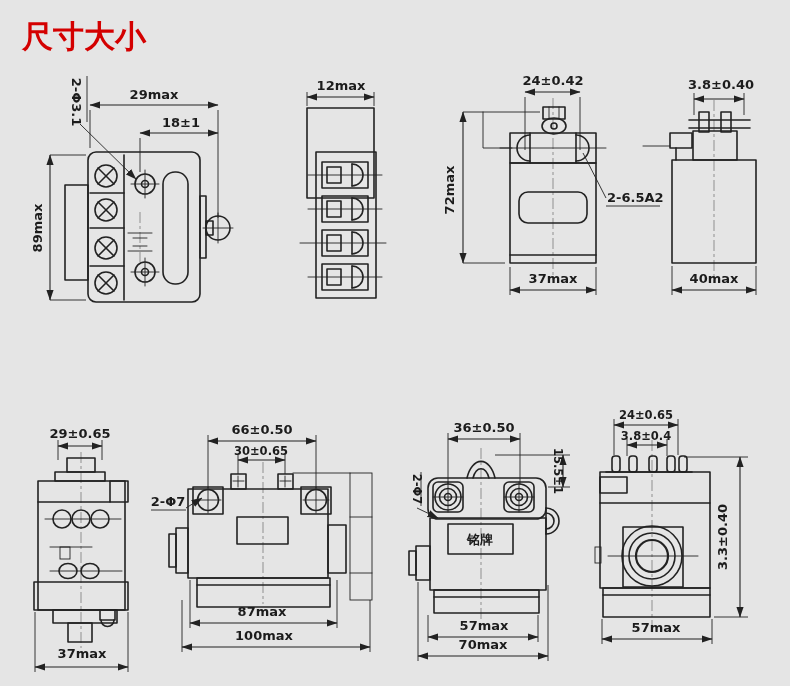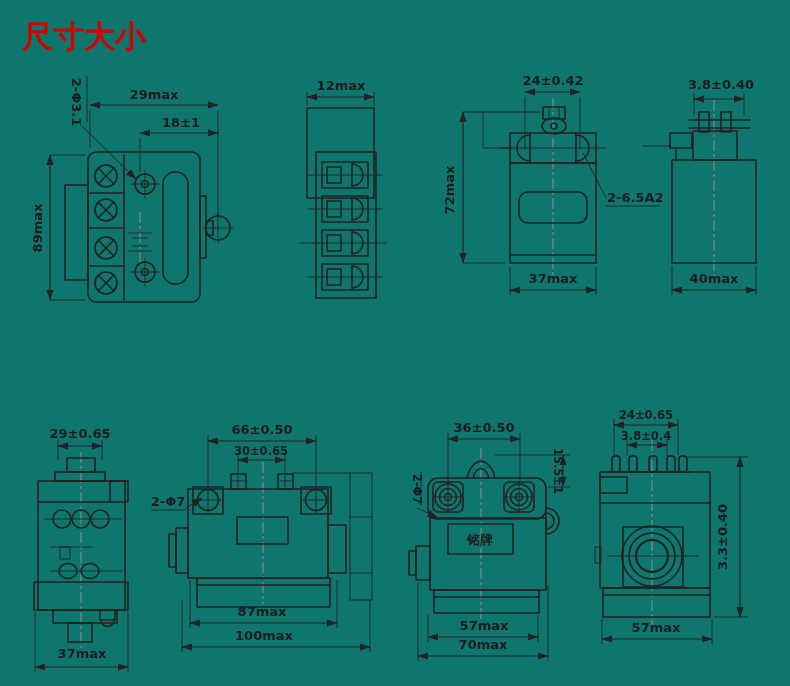--- a/index.html
+++ b/index.html
@@ -1,16 +1,16 @@
 <!DOCTYPE html>
 <html><head>
 <meta charset="utf-8">
 <style>
   html,body{margin:0;padding:0;background:#ffffff;}
-  #stage{position:relative;width:790px;height:686px;background:#0f766e;overflow:hidden;}
+  #stage{position:relative;width:790px;height:686px;background:#e5e5e5;overflow:hidden;}
   svg{display:block;}
   .o  {fill:none;stroke:#222;stroke-width:1.6;stroke-linejoin:round;stroke-linecap:round;}
   .ob {fill:none;stroke:#222;stroke-width:2.2;stroke-linejoin:round;}
   .t  {fill:none;stroke:#222;stroke-width:0.9;stroke-linecap:round;}
   .dim{fill:none;stroke:#222;stroke-width:1.1;}
   .ext{fill:none;stroke:#222;stroke-width:0.9;}
   .cl {fill:none;stroke:#8f8f8f;stroke-width:1;stroke-dasharray:11 3 3 3;}
   text.d {font:bold 13px "DejaVu Sans",sans-serif;fill:#1c1c1c;}
   text.ds{font:bold 11.5px "DejaVu Sans",sans-serif;fill:#1c1c1c;}
   text.cn{font:bold 13px "DejaVu Sans",sans-serif;fill:#1c1c1c;}

